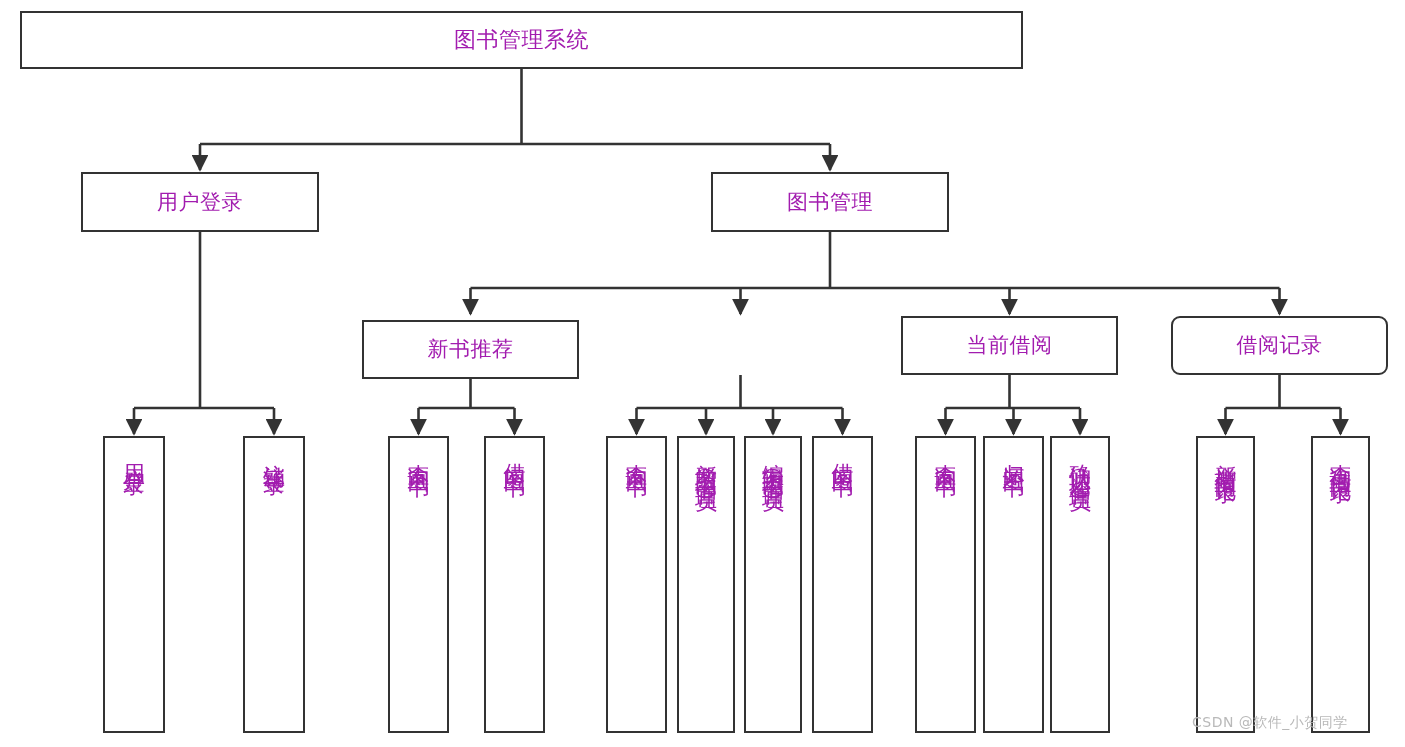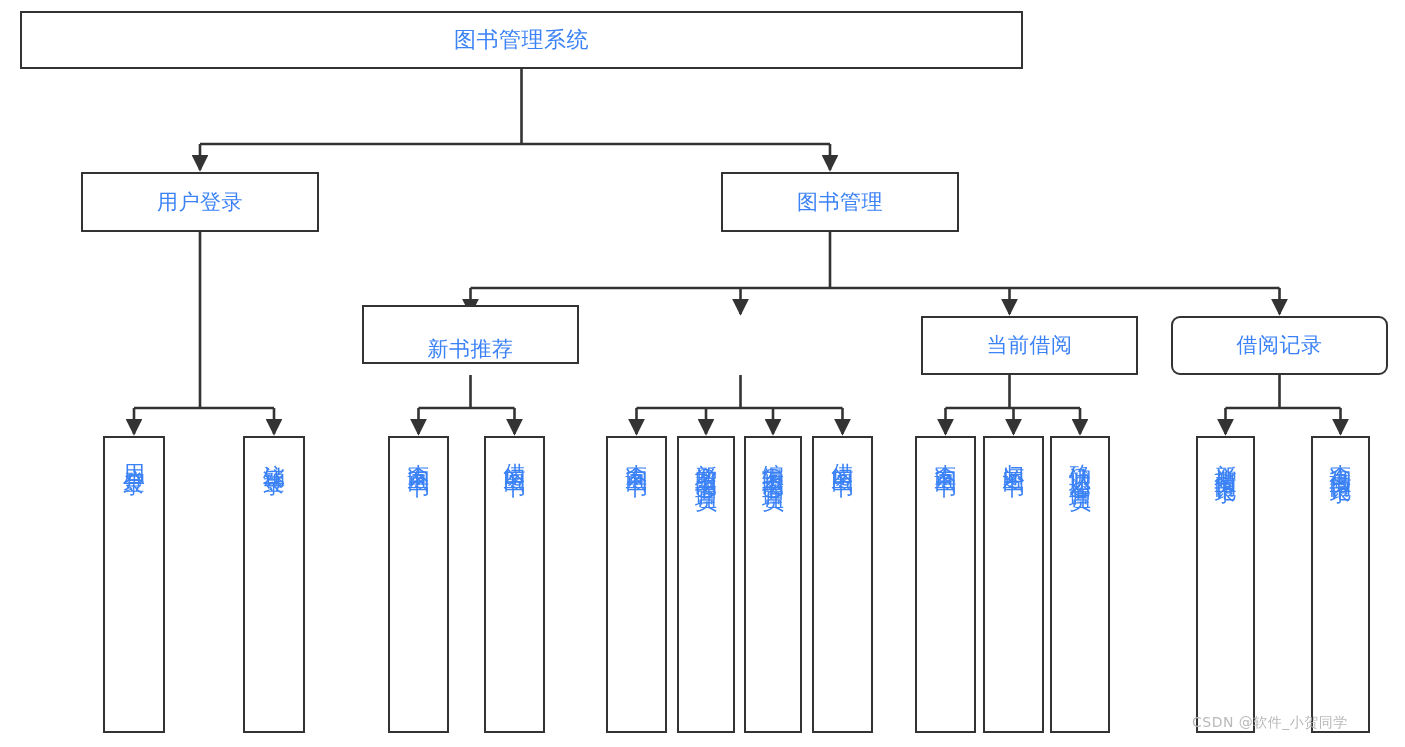--- a/index.html
+++ b/index.html
@@ -28,21 +28,21 @@
     background:#ffffff;
     border:2px solid #333333;
     display:flex;
     align-items:center;
     justify-content:center;
     z-index:2;
   }
   .node .lbl{
     display:block;
     text-align:center;
-    color:#3b82f6;
+    color:#a21caf;
     letter-spacing:0.5px;
     line-height:1.18;
     white-space:nowrap;
   }
   
   .h-node .lbl{
     font-size:21px;
   }
   .root .lbl{ font-size:22px; }
   
@@ -116,28 +116,28 @@
       </g>
   </svg>
 
   <div class="node h-node root" style="left:20px;top:11px;width:1003px;height:58px;">
     <span class="lbl">图书管理系统</span>
   </div>
 
   <div class="node h-node" style="left:81px;top:172px;width:238px;height:60px;">
     <span class="lbl">用户登录</span>
   </div>
-  <div class="node h-node" style="left:711px;top:172px;width:238px;height:60px;margin-left:10px;">
+  <div class="node h-node" style="left:711px;top:172px;width:238px;height:60px;">
     <span class="lbl">图书管理</span>
   </div>
 
-  <div class="node h-node" style="left:362px;top:305px;width:217px;height:59px;align-items:flex-end;">
+  <div class="node h-node" style="left:362px;top:320px;width:217px;height:59px;">
     <span class="lbl">新书推荐</span>
   </div>
-  <div class="node h-node" style="left:901px;top:316px;width:217px;height:59px;margin-left:20px;">
+  <div class="node h-node" style="left:901px;top:316px;width:217px;height:59px;">
     <span class="lbl">当前借阅</span>
   </div>
   <div class="node h-node" style="left:1171px;top:316px;width:217px;height:59px;border-radius:9px;">
     <span class="lbl">借阅记录</span>
   </div>
 
   <div class="node v-node" style="left:103px;top:436px;width:62px;height:297px;">
     <span class="lbl">用户登录</span>
   </div>
   <div class="node v-node" style="left:243px;top:436px;width:62px;height:297px;">

